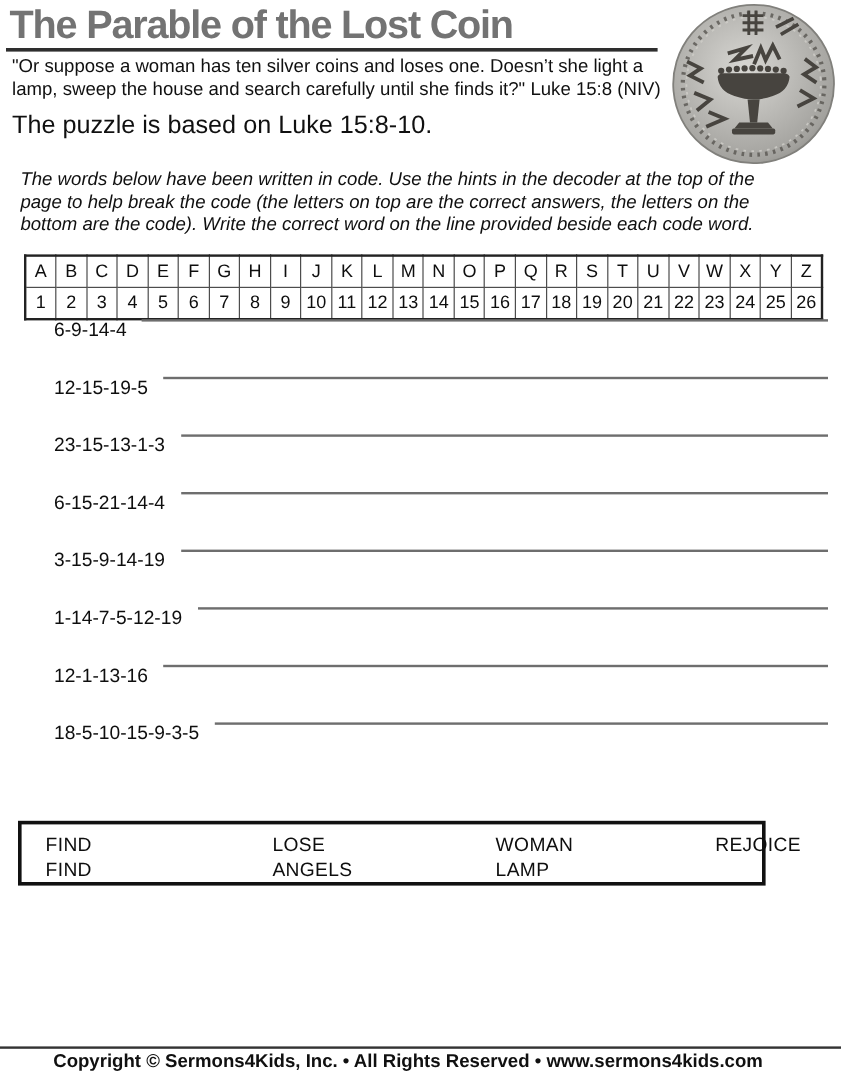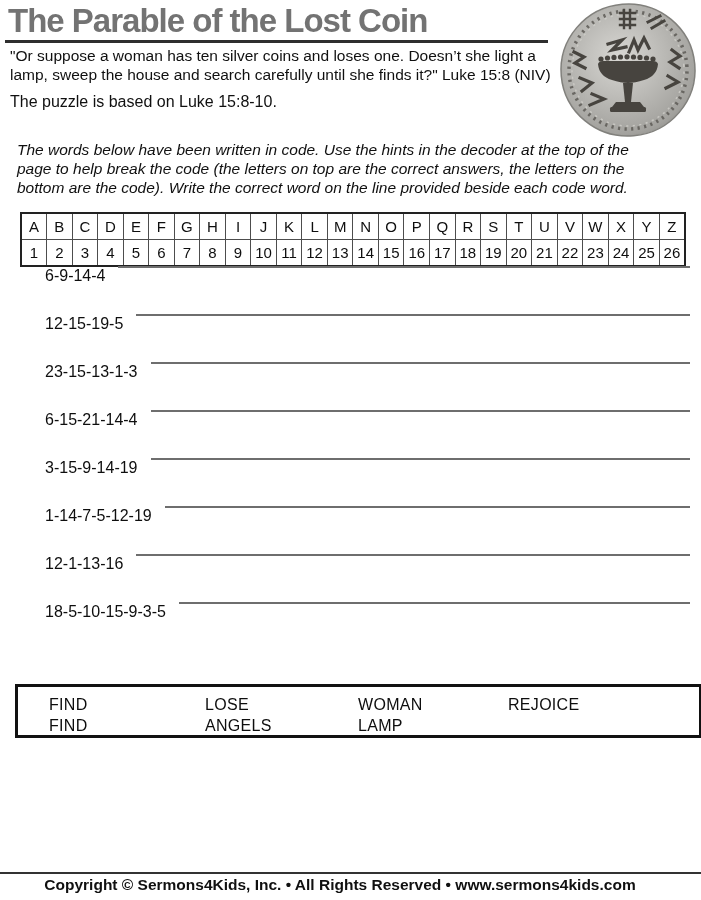--- a/index.html
+++ b/index.html
@@ -7,41 +7,41 @@
     position:relative; width:701px; height:900px; background:#ffffff;
     font-family:"Liberation Sans", sans-serif; color:#111; overflow:hidden;
   }
   .title {
     position:absolute; left:8px; top:2px; margin:0;
     font-size:33px; font-weight:700; letter-spacing:-1px; color:#737373; white-space:nowrap;
   }
   .title-rule { position:absolute; left:5px; top:40px; width:543px; height:3px; background:#2e2e2e; }
   .coin { position:absolute; left:556px; top:0; width:145px; height:142px; }
   .quote { position:absolute; left:10px; top:46px; width:556px; margin:0; font-size:15.5px; line-height:19px; color:#101010; }
-  .basis { position:absolute; left:10px; top:93px; margin:0; font-size:16px; color:#101010; }
+  .basis { position:absolute; left:10px; top:93px; margin:0; font-size:21px; color:#101010; }
   .instructions {
     position:absolute; left:17px; top:140px; width:638px; margin:0;
     font-size:15.5px; line-height:19px; font-style:italic; color:#101010;
   }
   table.decoder {
     position:absolute; left:20px; top:212px; width:666px;
     border-collapse:collapse; table-layout:fixed; border:2px solid #222;
   }
   table.decoder td {
     border:1px solid #4d4d4d; text-align:center; vertical-align:middle;
     font-size:15px; height:25px; padding:0; color:#0e0e0e;
   }
   .code-list { position:absolute; left:45px; top:266px; width:645px; }
   .code-row { display:flex; height:48px; }
   .code-label { font-size:16px; line-height:19px; white-space:nowrap; color:#0e0e0e; }
   .answer-line { flex:1; margin-left:13px; margin-bottom:2px; height:0; border-bottom:2px solid #6e6e6e; }
   .word-bank {
-    position:absolute; left:15px; top:684px; width:687px; height:54px; box-sizing:border-box;
-    border:3px solid #111; padding:7px 0 0 31px;
-    display:grid; grid-template-columns:156px 153px 150px 1fr;
+    position:absolute; left:15px; top:684px; width:623px; height:54px; box-sizing:border-box;
+    border:3px solid #111; padding:7px 0 0 20px;
+    display:grid; grid-template-columns:156px 153px 150px 1fr;gap:33px;
   }
   .bank-col { display:block; }
   .bank-word { font-size:16px; line-height:21px; color:#0e0e0e; letter-spacing:0.3px; }
   .footer-rule { position:absolute; left:0; top:872px; width:701px; height:2px; background:#333; }
   .footer-text { position:absolute; left:0; top:876px; width:680px; margin:0; text-align:center; font-size:15.5px; color:#101010;font-weight:bold; }
 </style>
 </head>
 <body>
 
 <div class="page">

